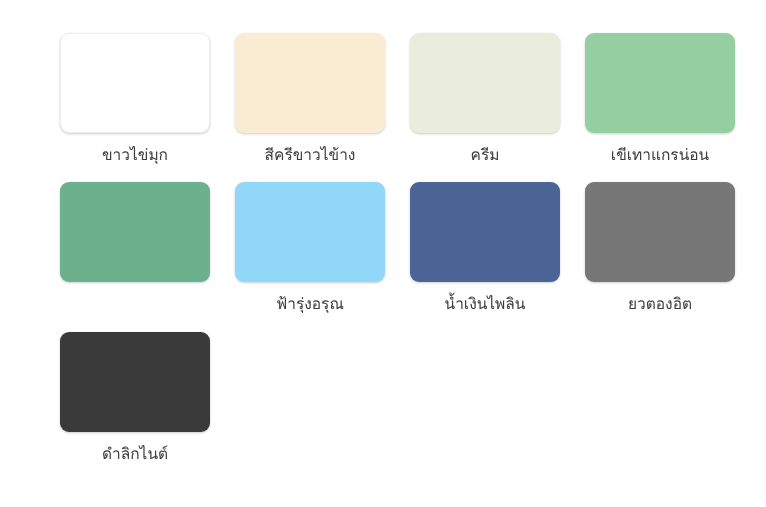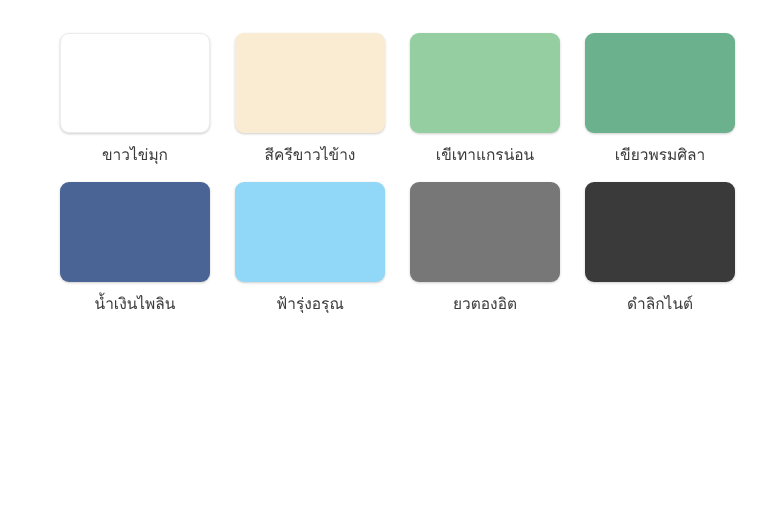--- a/index.html
+++ b/index.html
@@ -57,34 +57,37 @@
 <div class="palette-grid">
     <div class="swatch-cell">
       <div class="swatch-chip bordered" style="background: rgb(255, 255, 255);"></div>
       <div class="swatch-label">ขาวไข่มุก</div>
     </div>
     <div class="swatch-cell">
       <div class="swatch-chip" style="background: rgb(250, 236, 210);"></div>
       <div class="swatch-label">สีครีขาวไข้าง</div>
     </div>
     <div class="swatch-cell">
+      <div class="swatch-chip" style="background: rgb(235, 237, 220);"></div>
+      <div class="swatch-label">ครีม</div>
+    </div>
+    <div class="swatch-cell">
       <div class="swatch-chip" style="background: rgb(148, 206, 161);"></div>
       <div class="swatch-label">เขีเทาแกรน่อน</div>
     </div>
     <div class="swatch-cell">
       <div class="swatch-chip" style="background: rgb(107, 177, 141);"></div>
-      <div class="swatch-label">เขียวพรมศิลา</div>
+    </div>
+    <div class="swatch-cell">
+      <div class="swatch-chip" style="background: rgb(144, 215, 248);"></div>
+      <div class="swatch-label">ฟ้ารุ่งอรุณ</div>
     </div>
     <div class="swatch-cell">
       <div class="swatch-chip" style="background: rgb(74, 100, 150);"></div>
       <div class="swatch-label">น้ำเงินไพลิน</div>
-    </div>
-    <div class="swatch-cell">
-      <div class="swatch-chip" style="background: rgb(144, 215, 248);"></div>
-      <div class="swatch-label">ฟ้ารุ่งอรุณ</div>
     </div>
     <div class="swatch-cell">
       <div class="swatch-chip" style="background: rgb(119, 119, 119);"></div>
       <div class="swatch-label">ยวตองอิต</div>
     </div>
     <div class="swatch-cell">
       <div class="swatch-chip" style="background: rgb(58, 58, 58);"></div>
       <div class="swatch-label">ดำลิกไนต์</div>
     </div>
   </div>

